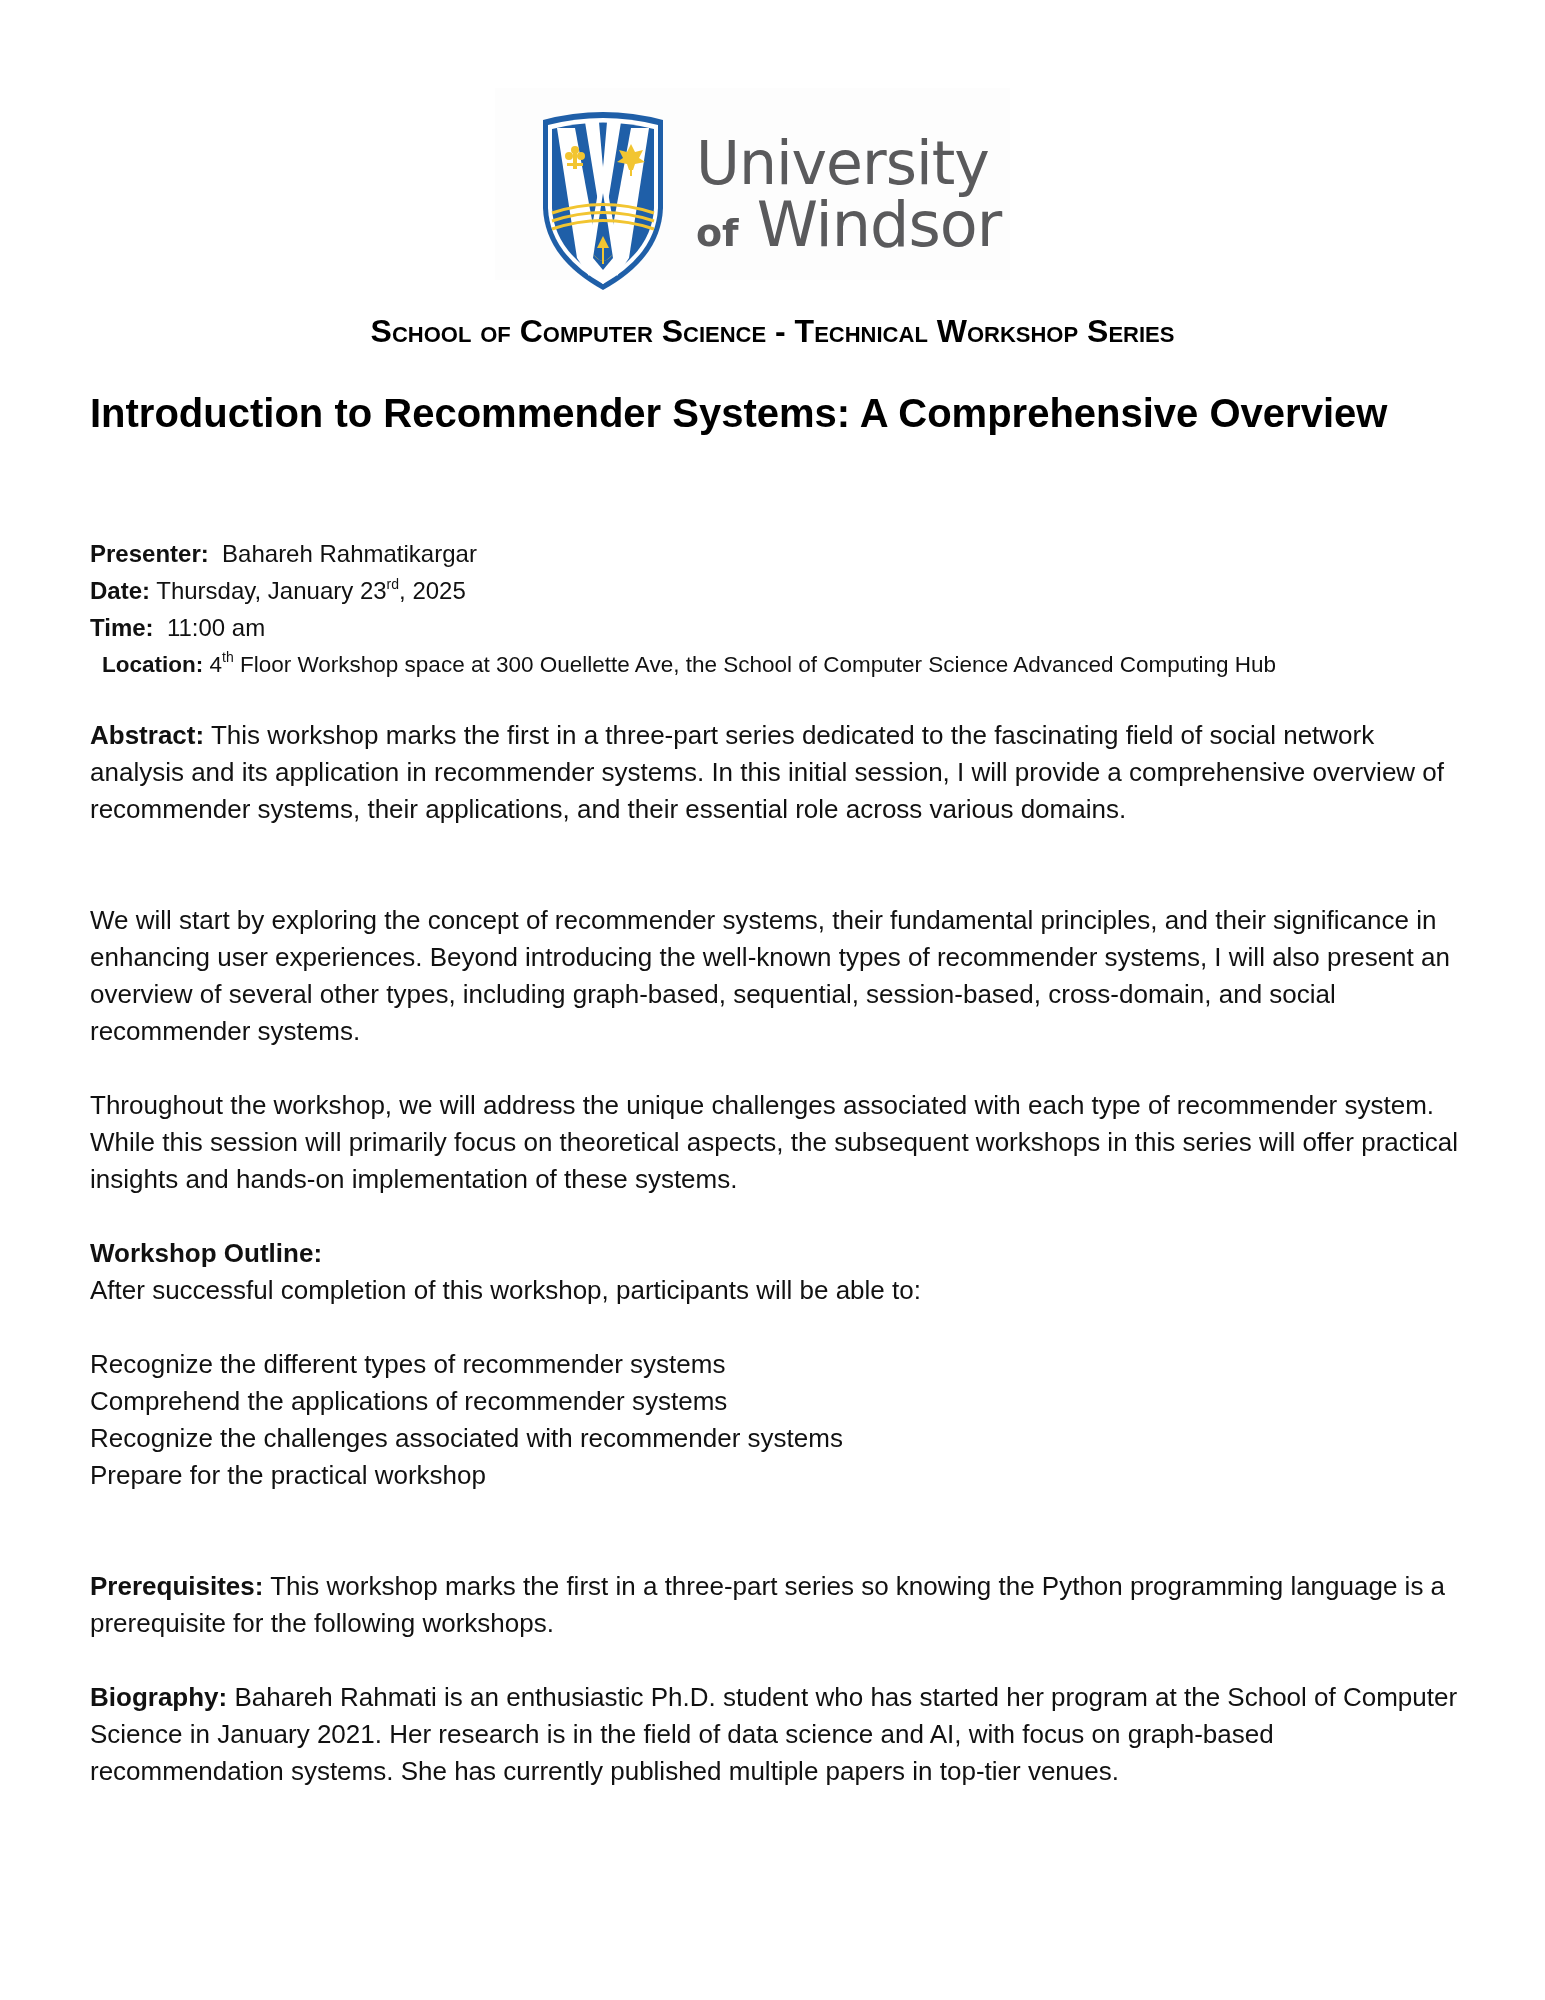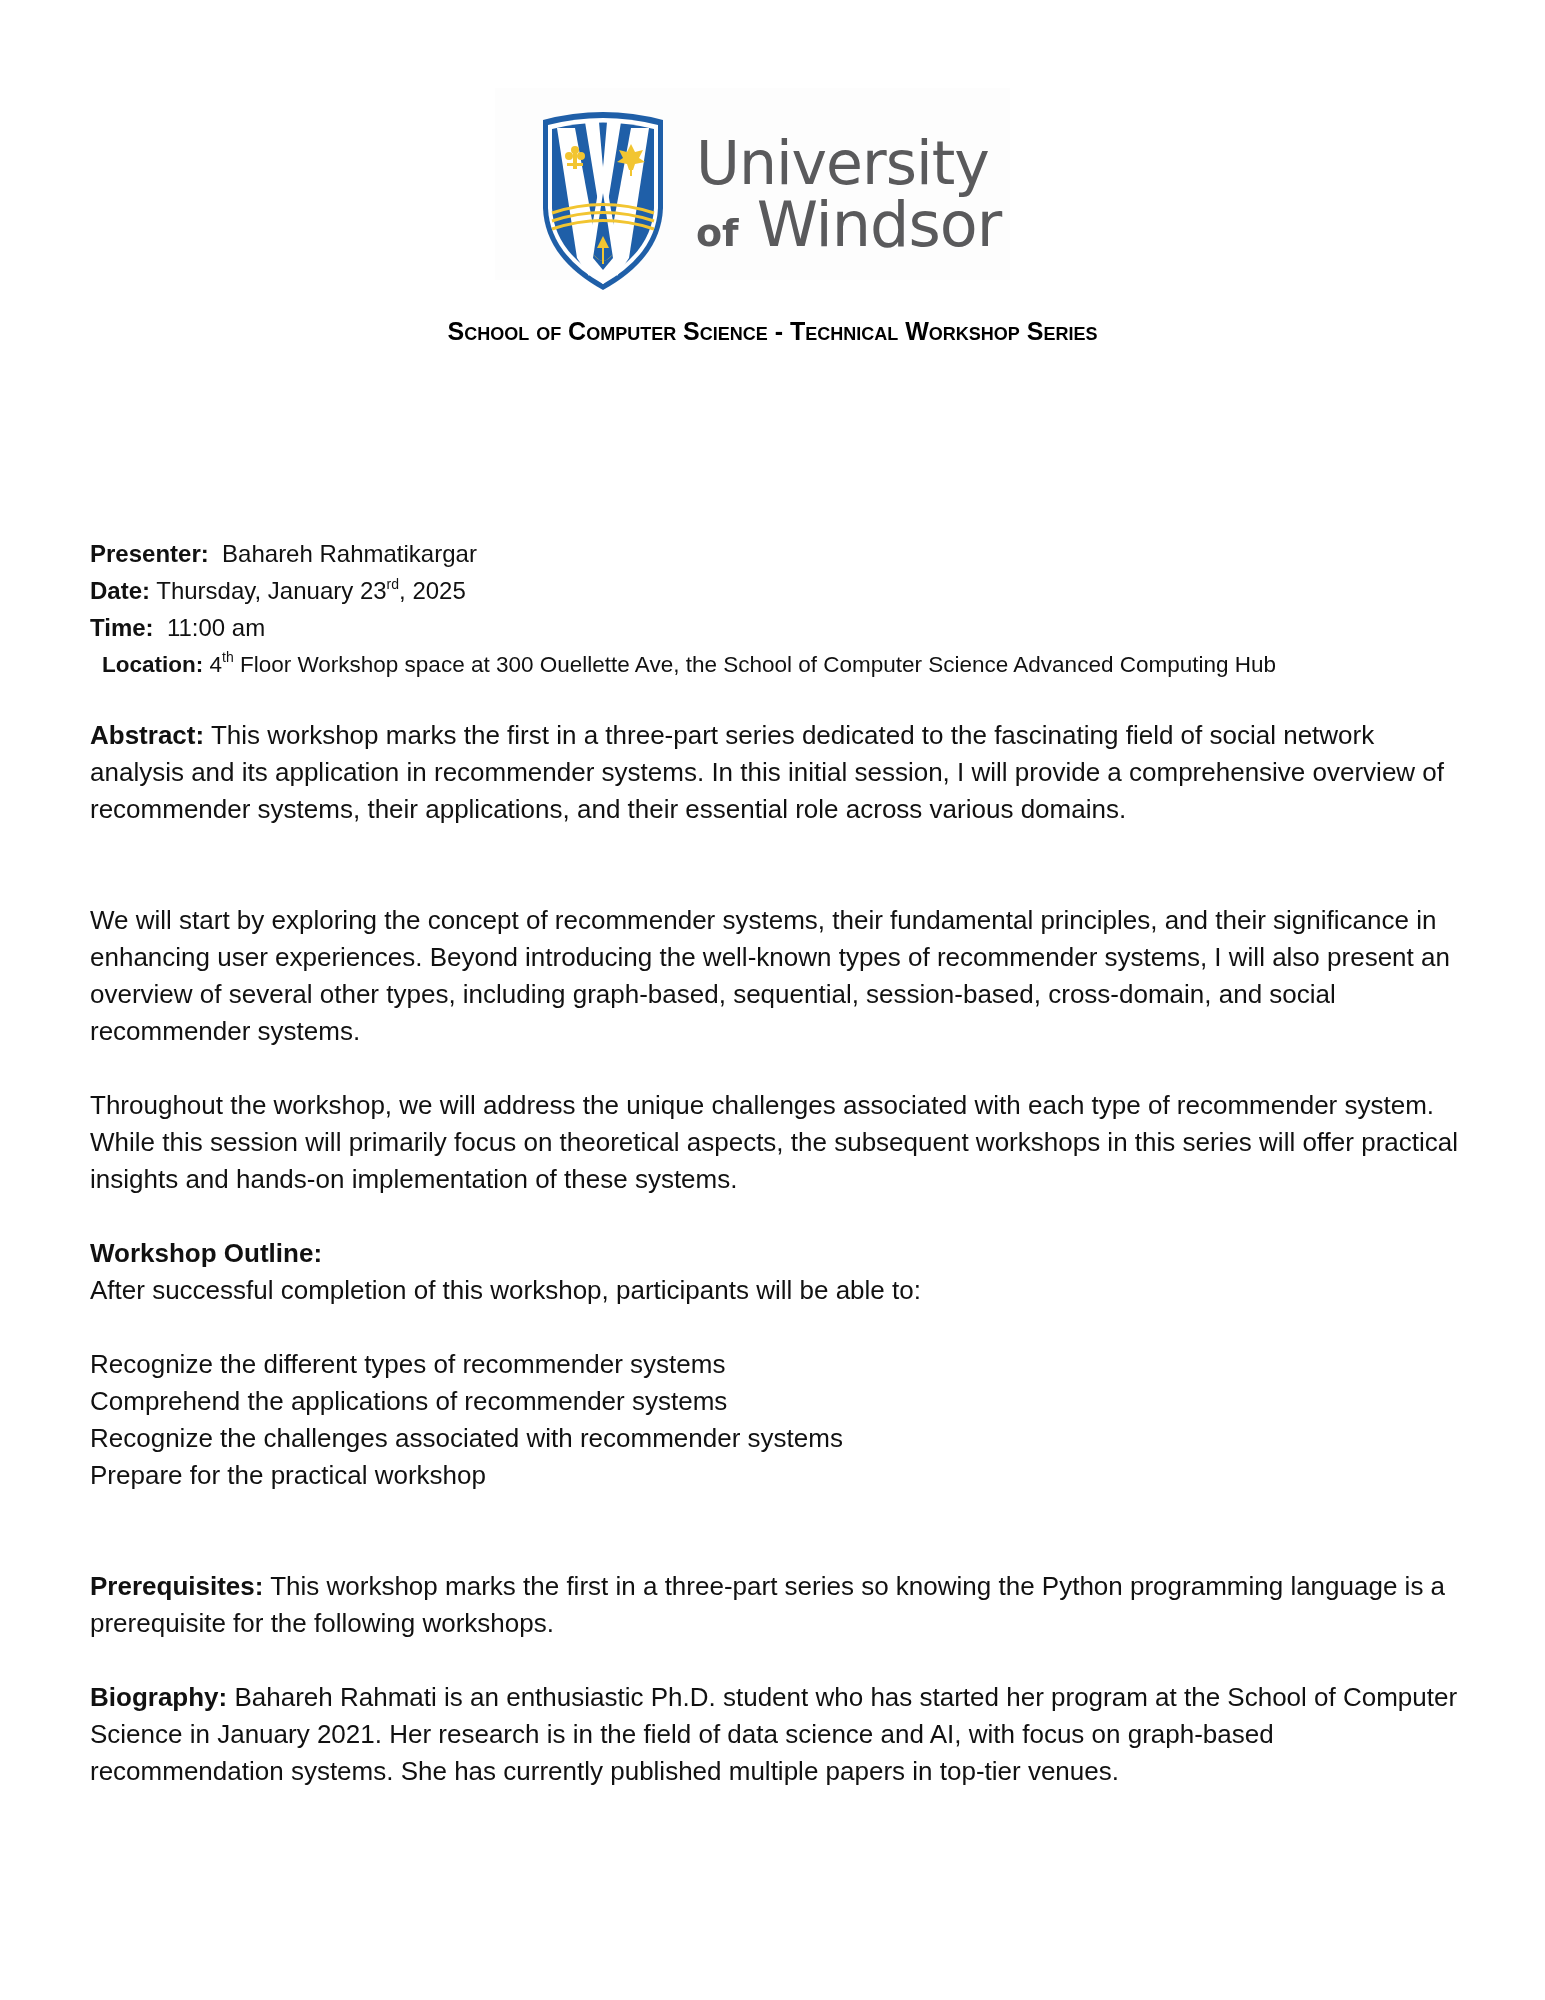--- a/index.html
+++ b/index.html
@@ -16,21 +16,21 @@
   .logo-word {
     position: absolute; left: 696px; color: #5a5a5c; font-family: "DejaVu Sans", sans-serif;
     letter-spacing: -1px;
   }
   .logo-word.university { top: 128px; font-size: 60px; line-height: 70px; }
   .logo-word.windsor { top: 190px; font-size: 62px; line-height: 70px; }
   .logo-word.windsor .of { font-size: 38px; letter-spacing: 0; margin-right: 18px; font-weight: bold; }
 
   .series {
     position: absolute; left: 0; width: 1545px; top: 314px; text-align: center;
-    font-weight: bold; font-size: 25px; line-height: 34px; color: #000;
+    font-weight: bold; font-size: 32px; line-height: 34px; color: #000;
   }
   .series .sc { font-variant: small-caps; }
 
   .title {
     position: absolute; left: 90px; top: 385px; width: 1400px;
     font-weight: bold; font-size: 40px; line-height: 57px; color: #000;
   }
   .title sup { font-size: 24px; vertical-align: 14px; line-height: 0; }
 
   .info { position: absolute; left: 90px; top: 535px; width: 1420px; }
@@ -89,20 +89,21 @@
   </g>
 </svg>
 <div class="logo-word university">University</div>
 <div class="logo-word windsor"><span class="of">of</span><span>Windsor</span></div>
 
 <div class="series">
   <span class="sc">School of Computer Science</span><span> - </span><span class="sc">Technical Workshop Series</span>
 </div>
 
 <div class="title">
+  <div>Introduction to Recommender Systems: A Comprehensive Overview</div>
 </div>
 
 <div class="info">
   <div class="info-line"><b>Presenter:</b>&nbsp;&nbsp;<span>Bahareh Rahmatikargar</span></div>
   <div class="info-line"><b>Date:</b> <span>Thursday, January 23</span><sup>rd</sup><span>, 2025</span></div>
   <div class="info-line"><b>Time:</b>&nbsp;&nbsp;<span>11:00 am</span></div>
   <div class="info-line loc"><b>Location:</b> <span>4</span><sup>th</sup><span> Floor Workshop space at 300 Ouellette Ave, the School of Computer Science Advanced Computing Hub</span></div>
 </div>
 
 <div class="para" style="top:717px;"><b>Abstract:</b> <span>This workshop marks the first in a three-part series dedicated to the fascinating field of social network analysis and its application in recommender systems. In this initial session, I will provide a comprehensive overview of recommender systems, their applications, and their essential role across various domains.</span></div>

